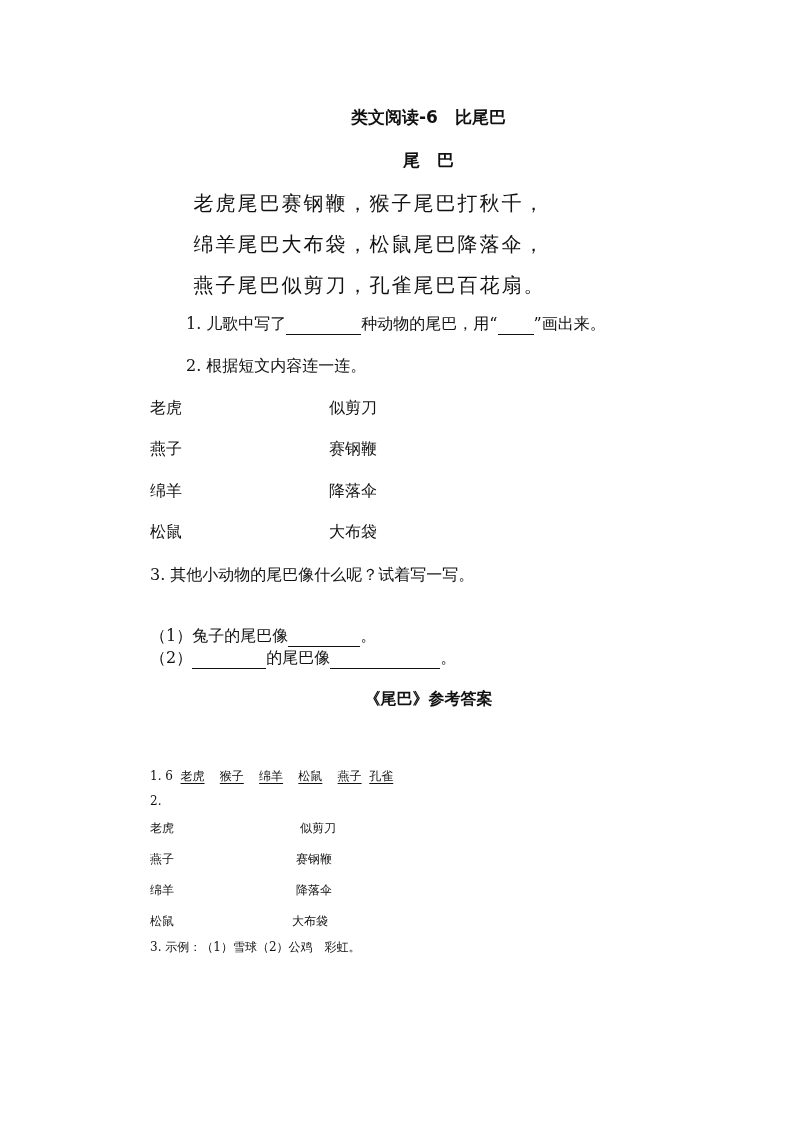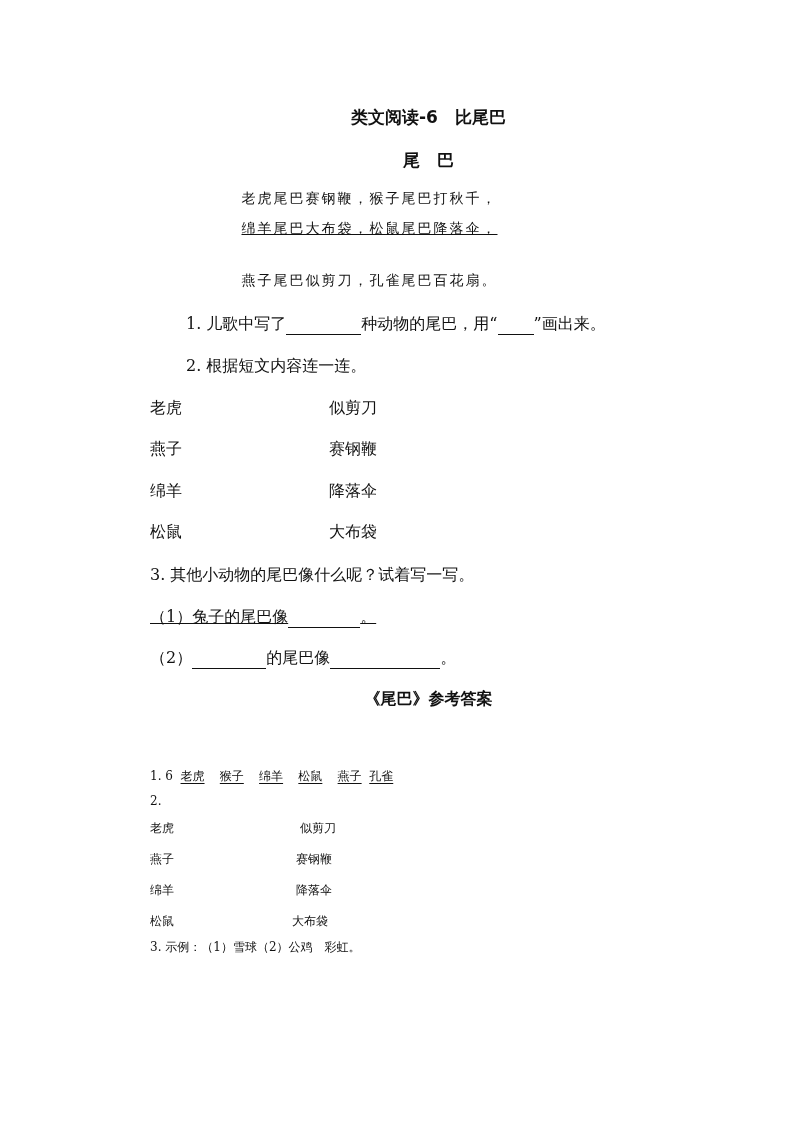--- a/index.html
+++ b/index.html
@@ -1,53 +1,53 @@
 <!DOCTYPE html>
 <html><head>
 <meta charset="utf-8">
 <style>
   html, body { margin: 0; padding: 0; background: #ffffff; }
   body { width: 793px; height: 1122px; position: relative; overflow: hidden; color: #111; font-family: "DejaVu Serif", "Liberation Serif", serif; }
   .abs { position: absolute; white-space: nowrap; padding-left: 32px; }
   .title { font-family: "DejaVu Sans", "Liberation Sans", sans-serif; font-size: 17px; font-weight: bold; left: 0; width: 793px; text-align: center; }
-  .poem { font-size: 14px; left: 0; width: 675px; text-align: center; letter-spacing: 2px; }
+  .poem { font-size: 20px; left: 0; width: 675px; text-align: center; letter-spacing: 2px; }
   .q { font-size: 16px; left: 118px; }
   .blank { display: inline-block; border-bottom: 1px solid #111; height: 16px; vertical-align: bottom; }
   .ans { font-size: 12px; }
   .u { text-decoration: underline; text-underline-offset: 3px; }
 </style>
 </head>
 <body>
 
 <div class="abs title" style="top:106px;">类文阅读-6　比尾巴</div>
 <div class="abs title" style="top:149px;">尾　巴</div>
 
 <div class="abs poem" style="top:190px;">老虎尾巴赛钢鞭，猴子尾巴打秋千，</div>
-<div class="abs poem" style="top:220px;text-decoration:underline;">绵羊尾巴大布袋，松鼠尾巴降落伞，</div>
+<div class="abs poem" style="top:231px;">绵羊尾巴大布袋，松鼠尾巴降落伞，</div>
 <div class="abs poem" style="top:272px;">燕子尾巴似剪刀，孔雀尾巴百花扇。</div>
 
 <div class="abs q" style="top:314px;margin-left:36px;">
   <span>1. 儿歌中写了</span><span class="blank" style="width:75px;"></span><span>种动物的尾巴，用“</span><span class="blank" style="width:36px;"></span><span>”画出来。</span>
 </div>
 
 <div class="abs q" style="top:356px;margin-left:36px;">2. 根据短文内容连一连。</div>
 
 <div class="abs q" style="top:398px;">老虎</div>
 <div class="abs q" style="top:439px;">燕子</div>
 <div class="abs q" style="top:481px;">绵羊</div>
 <div class="abs q" style="top:522px;">松鼠</div>
 
 <div class="abs q" style="top:398px; left:297px;">似剪刀</div>
 <div class="abs q" style="top:439px; left:297px;">赛钢鞭</div>
 <div class="abs q" style="top:481px; left:297px;">降落伞</div>
 <div class="abs q" style="top:522px; left:297px;">大布袋</div>
 
 <div class="abs q" style="top:565px;">3. 其他小动物的尾巴像什么呢？试着写一写。</div>
 
-<div class="abs q" style="top:607px;text-decoration:underline;">
+<div class="abs q" style="top:626px;">
   <span>（1）兔子的尾巴像</span><span class="blank" style="width:72px;"></span><span>。</span>
 </div>
 
 <div class="abs q" style="top:648px;">
   <span>（2）</span><span class="blank" style="width:74px;"></span><span>的尾巴像</span><span class="blank" style="width:110px;"></span><span>。</span>
 </div>
 
 <div class="abs title" style="top:689px; font-size:16px;">《尾巴》参考答案</div>
 
 <div class="abs ans" style="top:768px; left:118px;">

